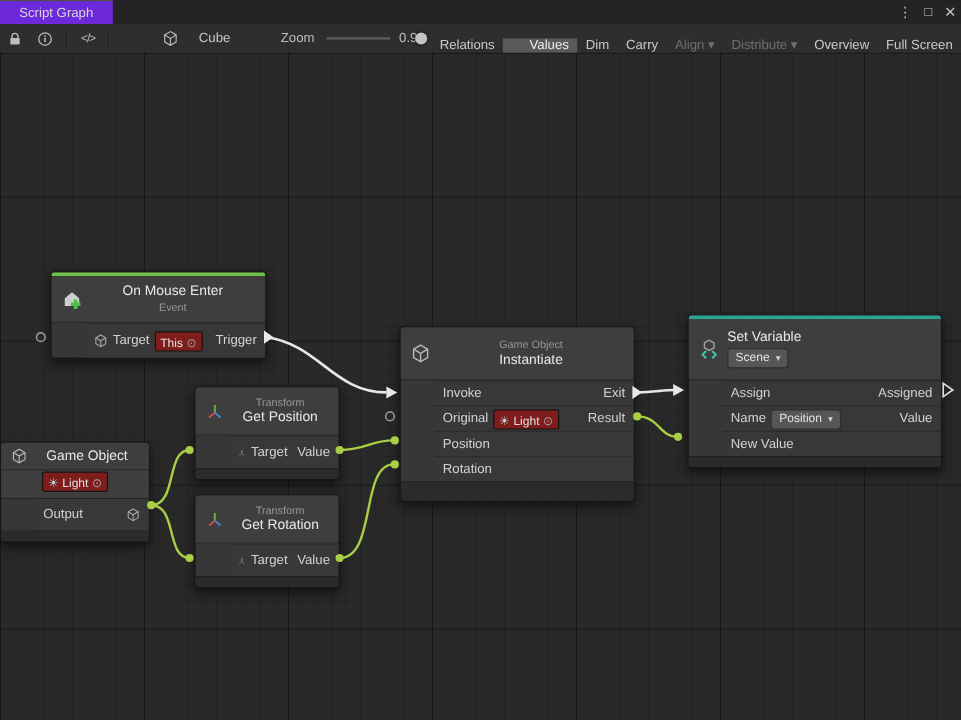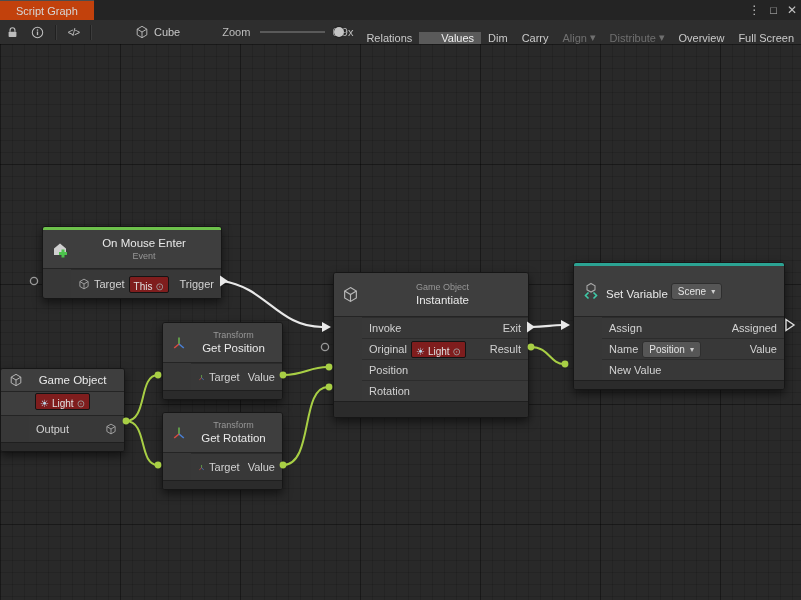--- a/index.html
+++ b/index.html
@@ -4,32 +4,32 @@
 <style>
   html,body{margin:0;padding:0;}
   body{
     width:801px;height:600px;position:relative;overflow:hidden;
     background:#232323;color:#c8c8c8;
     font-family:"Liberation Sans", sans-serif;
     -webkit-user-select:none;user-select:none;
   }
   
   .titlebar{position:absolute;top:0;left:0;width:801px;height:20px;background:#242424;border-bottom:1px solid #1a1a1a;}
-  .tab{position:absolute;left:0;top:0;height:20px;padding:0 16px;background:#c2410c;border-top:1px solid #4d4d4d;
+  .tab{position:absolute;left:0;top:0;height:20px;padding:0 16px;background:#6d28d9;border-top:1px solid #4d4d4d;
        display:flex;align-items:center;font-size:11px;color:#d6d6d6;}
   .winctl{position:absolute;right:4px;top:0;height:20px;display:flex;align-items:center;gap:10px;color:#c2c2c2;font-size:12px;}
   .winctl span{cursor:default;line-height:1;}
   .maxbox{font-size:11px;}
   
   .toolbar{position:absolute;top:20px;left:0;width:801px;height:24px;background:#2e2e2e;border-bottom:1px solid #181818;
            display:flex;align-items:center;font-size:11px;color:#c8c8c8;}
   .ticon{display:flex;align-items:center;justify-content:center;height:24px;padding:0 6px;}
   .sep{width:1px;height:15px;background:#202020;border-right:1px solid #3c3c3c;margin:0 5px;}
   .code-ic{font-size:10px;color:#bdbdbd;letter-spacing:-1px;}
-  .owner{display:flex;align-items:center;gap:5px;margin-left:38px;text-align:center;}
+  .owner{display:flex;align-items:center;gap:17px;margin-left:38px;text-align:center;}
   .zoomlbl{margin-left:42px;color:#bdbdbd;}
   .slider{width:88px;height:2px;background:#5a5a5a;position:relative;margin:0 8px 0 10px;}
   .slider .handle{position:absolute;left:74px;top:-4px;width:10px;height:10px;border-radius:50%;background:#c4c4c4;box-shadow:0 0 2px #000;}
   .zoomval{color:#bdbdbd;margin-right:6px;}
   .btns{margin-left:auto;display:flex;height:24px;align-items:flex-end;}
   .tbtn{display:flex;align-items:center;gap:3px;padding:0 7px;color:#cacaca;cursor:default;white-space:nowrap;}
   .tbtn.active{background:#5a5a5a;color:#efefef;padding-left:22px;}
   .tbtn.disabled{color:#6f6f6f;}
   
   .canvas{position:absolute;top:44px;left:0;width:801px;height:556px;
@@ -60,21 +60,21 @@
   .chip{display:inline-flex;align-items:flex-end;gap:3px;background:#7f1d1d;border:1px solid #141414;border-radius:2px;
         padding:0 4px;height:15px;font-size:10px;color:#e0e0e0;}
   .chip .pick{color:#9f9f9f;font-size:10px;}
   .lighticon{color:#bcd8ea;font-size:10px;line-height:1;}
   .dd{display:inline-flex;align-items:center;gap:5px;background:#565656;border:1px solid #2e2e2e;border-radius:3px;
       padding:0 6px;height:15px;font-size:10px;color:#e4e4e4;}
   .dd .caret{font-size:8px;color:#cfcfcf;}
   .rlabel{color:#d2d2d2;}
   .clip{display:inline-block;max-width:48px;overflow:hidden;}
   .headchip-line{display:flex;justify-content:center;padding:1px 6px 5px 6px;background:#3e3e3e;border-bottom:1px solid #242424;}
-  .hcol{display:flex;flex-direction:row;align-items:flex-end;gap:3px;padding:1px 0;}
+  .hcol{display:flex;flex-direction:column;align-items:flex-start;gap:3px;padding:1px 0;}
   svg{display:block;}
   .wires{position:absolute;top:0;left:0;pointer-events:none;}
 </style>
 </head>
 <body>
 
 <div class="titlebar">
   <div class="tab">
     <span>Script Graph</span>
   </div>

